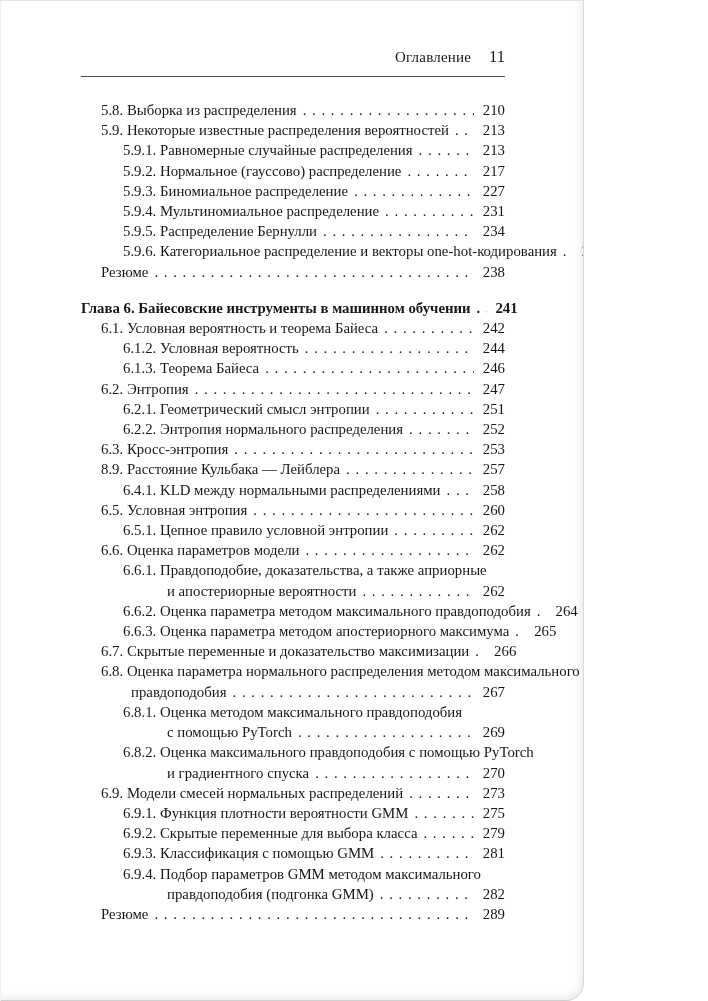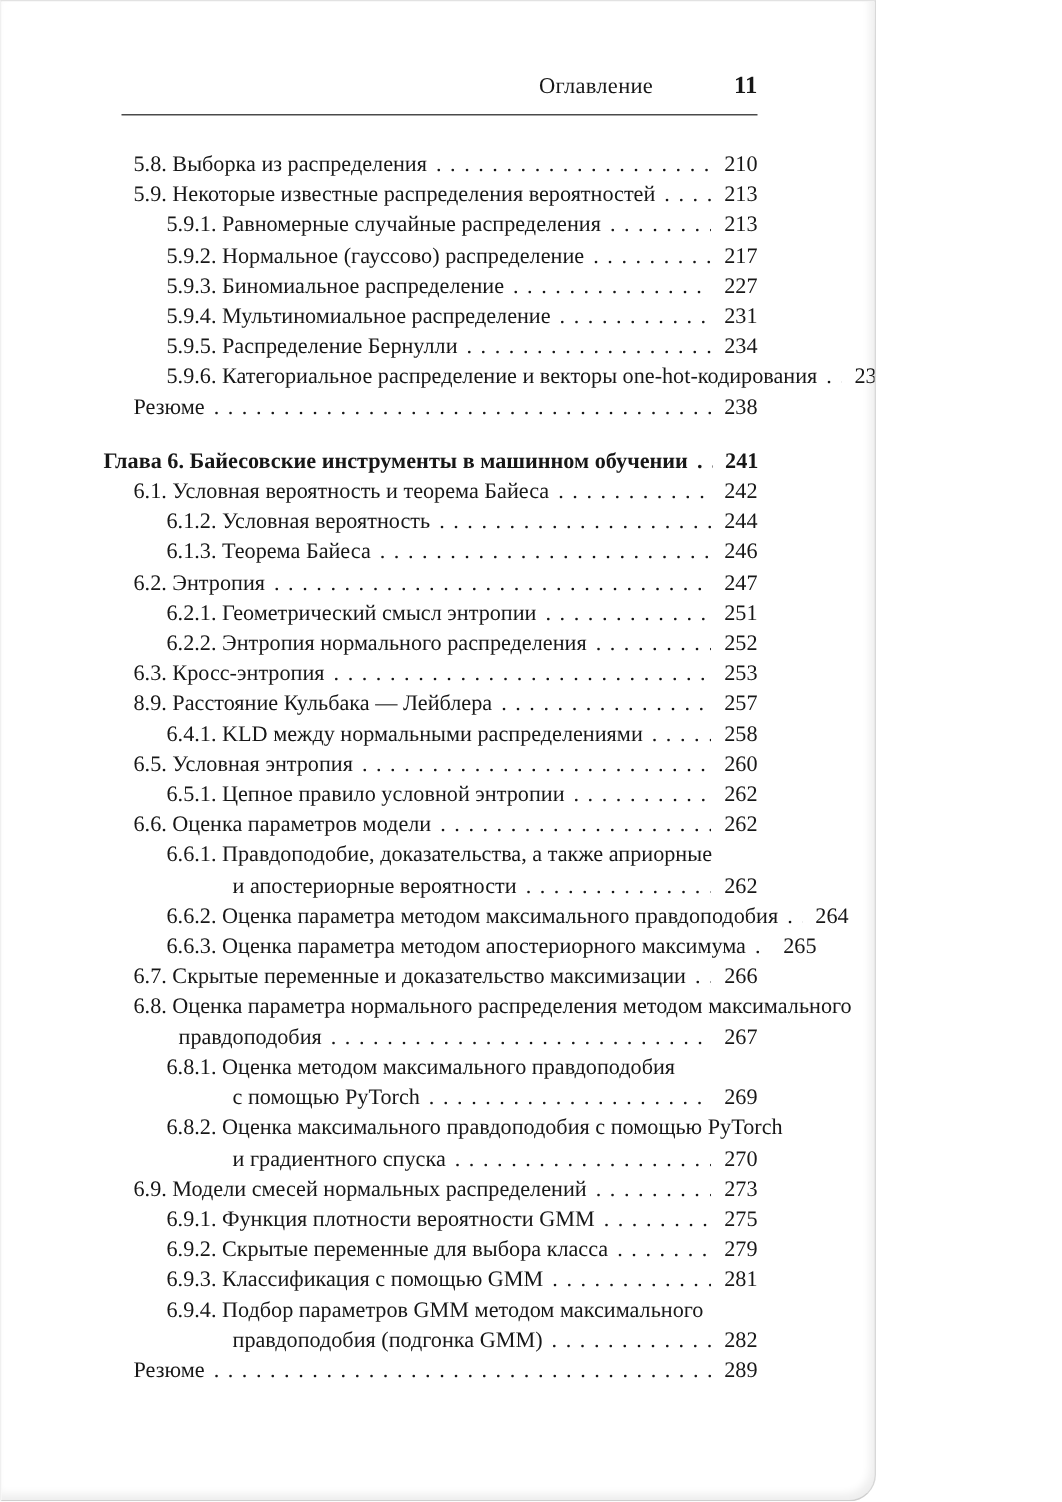--- a/index.html
+++ b/index.html
@@ -29,26 +29,26 @@
     right: 78px;
     display: flex;
     justify-content: flex-end;
     align-items: baseline;
     gap: 18px;
     border-bottom: 1px solid #4a4a4a;
     padding-bottom: 9px;
     font-size: 15px;
   }
   .header-title { letter-spacing: 0.2px; }
-  .header-pagenum { font-weight: bold; font-size: 16.5px; margin-left: 36px; }
+  .header-pagenum { font-weight: normal; font-size: 16.5px; }
 
   .toc {
     position: absolute;
     top: 99px;
-    left: 68px;
+    left: 80px;
     right: 78px;
     font-size: 14.8px;
     line-height: 20.2px;
   }
   .toc-entry.lvl1 { padding-left: 20px; }
   .toc-entry.lvl2 { padding-left: 42px; }
   .toc-entry.chapter { font-weight: bold; margin-top: 16px; }
 
   .toc-line {
     display: flex;

